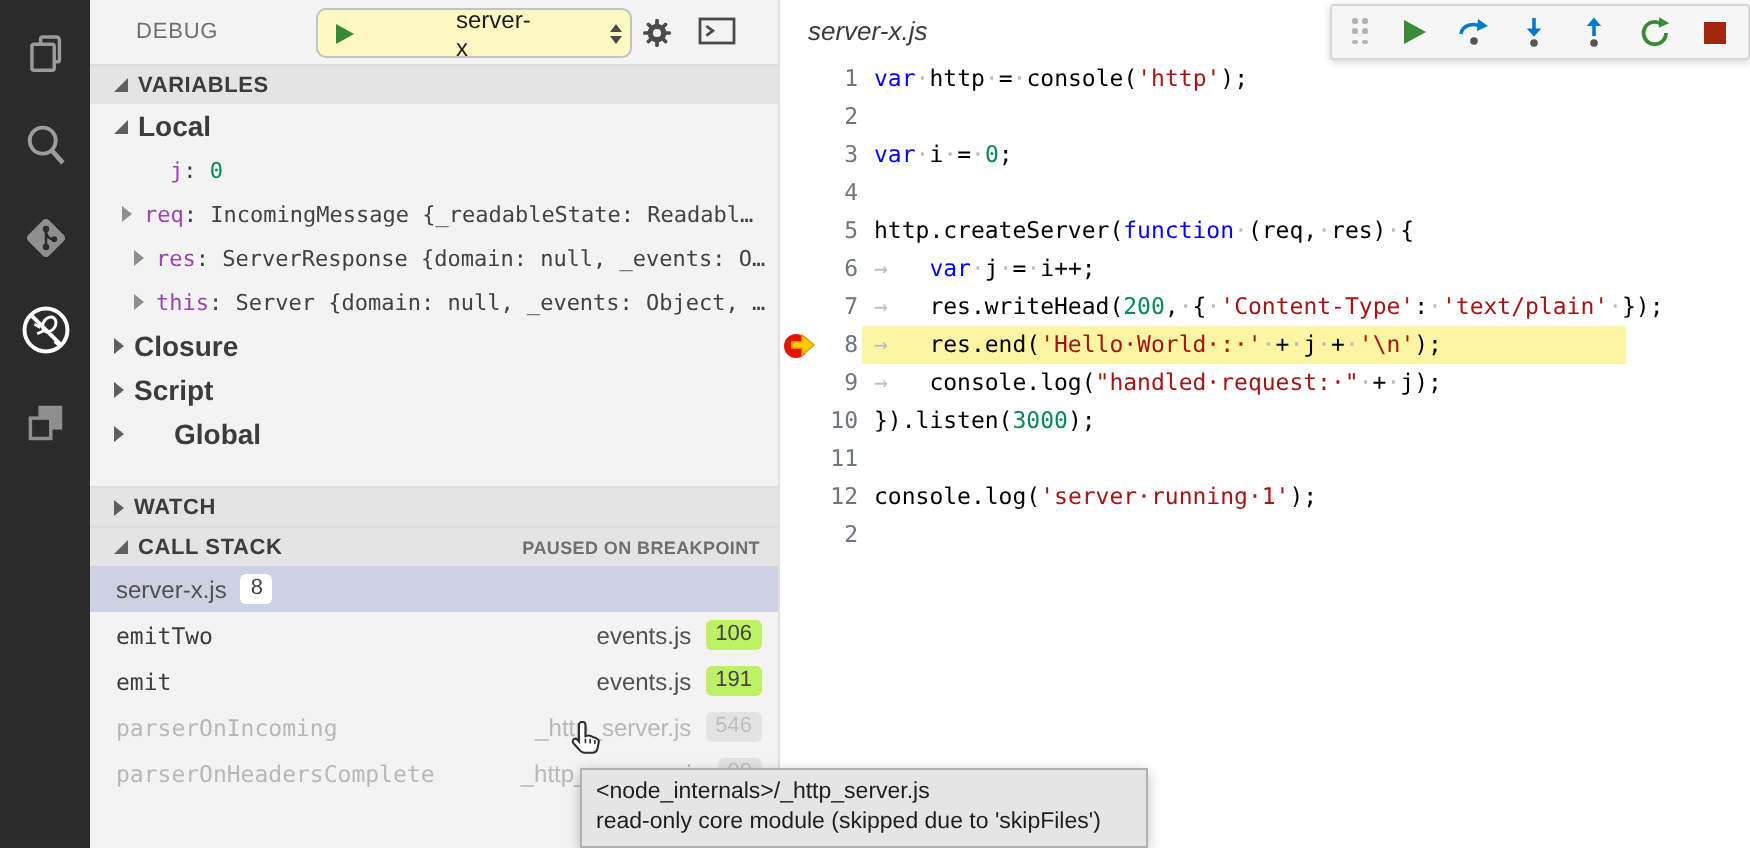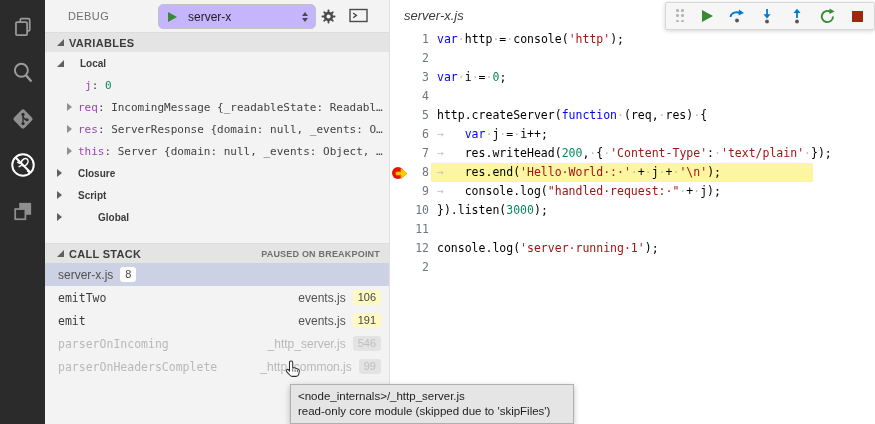--- a/index.html
+++ b/index.html
@@ -13,22 +13,22 @@
     flex-direction:column;align-items:center;padding-top:13px;flex-shrink:0;}
   .ab-item{width:28px;height:28px;margin-bottom:18px;display:flex;
     align-items:center;justify-content:center;cursor:pointer;}
 
   
   .sidebar{width:344px;background:var(--sidebar-bg,#f3f3f3);flex-shrink:0;
     position:relative;overflow:hidden;}
   .debug-header{height:32px;position:relative;}
   .debug-title{position:absolute;left:23px;top:10px;font-size:11px;color:#6f6f6f;
     letter-spacing:.4px;}
-  .launch{position:absolute;left:113px;top:4px;width:156px;height:23px;background:#c4b5fd;
-    border:1px solid #c3c3c3;border-radius:5px;display:flex;align-items:center;cursor:pointer;}
+  .launch{position:absolute;left:113px;top:4px;width:156px;height:23px;background:#fef9c3;
+    border:1px solid #c3c3c3;border-radius:5px;display:flex;align-items:center;cursor:pointer;gap:40px;}
   .launch-play{width:0;height:0;border-left:9px solid var(--play-green,#388a34);
     border-top:5.5px solid transparent;border-bottom:5.5px solid transparent;margin-left:9px;}
   .launch-name{font-size:12px;color:#1e1e1e;margin-left:11px;}
   .spinner{margin-left:auto;margin-right:7px;display:flex;flex-direction:column;gap:2px;}
   .spin-up{width:0;height:0;border-left:3.5px solid transparent;border-right:3.5px solid transparent;
     border-bottom:4.5px solid #4a4a4a;}
   .spin-down{width:0;height:0;border-left:3.5px solid transparent;border-right:3.5px solid transparent;
     border-top:4.5px solid #4a4a4a;}
   .hdr-btn{position:absolute;top:5px;width:22px;height:22px;display:flex;align-items:center;
     justify-content:center;cursor:pointer;}
@@ -39,32 +39,32 @@
   .section-title{font-size:11px;font-weight:bold;color:#3c3c3c;margin-left:5px;letter-spacing:.3px;}
   .section-status{margin-left:auto;margin-right:9px;font-size:9px;font-weight:bold;color:#6f6f6f;
     letter-spacing:.2px;}
 
   .tw-exp{width:0;height:0;border-bottom:7px solid #5f5f5f;border-left:7px solid transparent;}
   .tw-col{width:0;height:0;border-left:5px solid #8f8f8f;border-top:4px solid transparent;
     border-bottom:4px solid transparent;}
   .tw-col.dark{border-left-color:#5f5f5f;}
 
   .row{height:22px;display:flex;align-items:center;white-space:nowrap;overflow:hidden;cursor:pointer;}
-  .scope-label{font-size:10px;font-weight:bold;color:#3c3c3c;margin-left:16px;}
+  .scope-label{font-size:14px;font-weight:bold;color:#3c3c3c;margin-left:5px;}
   .var-line{font-family:"DejaVu Sans Mono",monospace;font-size:11px;color:#424242;margin-left:6px;}
   .var-name{color:var(--var-name,#9b46b0);}
   .val-number{color:var(--number,#09885a);}
 
   .gap{height:15px;}
 
   .frame{height:23px;display:flex;align-items:center;padding:0 8px 0 13px;cursor:pointer;}
   .frame .fn{font-family:"DejaVu Sans Mono",monospace;font-size:11.5px;color:#3c3c3c;flex:1;
     overflow:hidden;white-space:nowrap;}
   .frame .file{font-size:12px;color:#515151;margin-right:7px;white-space:nowrap;}
-  .frame .badge{font-size:11px;color:#454545;background:#fef9c3;border-radius:3px;
+  .frame .badge{font-size:11px;color:#454545;background:#bef264;border-radius:3px;
     padding:0 5px;line-height:15px;height:15px;}
   .frame.selected{background:var(--selected-row,#ccd1e3);}
   .frame.selected .badge{background:#fff;}
   .frame.disabled .fn,.frame.disabled .file{color:#b8b8b8;}
   .frame.disabled .badge{background:#e3e3e3;color:#bfbfbf;}
 
   
   .editor{flex:1;background:#fff;border-left:1px solid #e0e0e0;position:relative;overflow:hidden;}
   .editor-title{position:absolute;left:14px;top:8px;font-size:13px;font-style:italic;color:#3b3b3b;}
   .code{position:absolute;top:30px;left:0;right:0;}
@@ -182,21 +182,21 @@
       <span class="section-title">VARIABLES</span>
     </div>
     <div id="var-rows">
         <div class="row" style="padding-left: 12px;">
           <span class="tw-exp"></span>
           <span class="scope-label">Local</span>
         </div>
         <div class="row" style="padding-left: 34px; padding-right: 4px;">
           <span class="var-line"><span class="var-name">j</span>: <span class="val-number">0</span></span>
         </div>
-        <div class="row" style="padding-left: 22px; padding-right: 4px;">
+        <div class="row" style="padding-left: 16px; padding-right: 4px;">
           <span class="tw-col"></span>
           <span class="var-line"><span class="var-name">req</span>: <span class="val-object">IncomingMessage {_readableState: Readabl…</span></span>
         </div>
         <div class="row" style="padding-left: 22px; padding-right: 4px;">
           <span class="tw-col"></span>
           <span class="var-line"><span class="var-name">res</span>: <span class="val-object">ServerResponse {domain: null, _events: O…</span></span>
         </div>
         <div class="row" style="padding-left: 22px; padding-right: 4px;">
           <span class="tw-col"></span>
           <span class="var-line"><span class="var-name">this</span>: <span class="val-object">Server {domain: null, _events: Object, …</span></span>
@@ -210,20 +210,24 @@
           <span class="scope-label">Script</span>
         </div>
         <div class="row" style="padding-left: 12px; gap: 20px;">
           <span class="tw-col dark"></span>
           <span class="scope-label">Global</span>
         </div>
       </div>
 
     <div class="gap"></div>
 
+    <div class="section-header">
+      <span class="tw-col dark"></span>
+      <span class="section-title">WATCH</span>
+    </div>
 
     <div class="section-header">
       <span class="tw-exp"></span>
       <span class="section-title">CALL STACK</span>
       <span class="section-status">PAUSED ON BREAKPOINT</span>
     </div>
     <div id="stack-rows">
         <div class="frame selected">
           <span class="file">server-x.js</span>
           <span class="badge">8</span>

